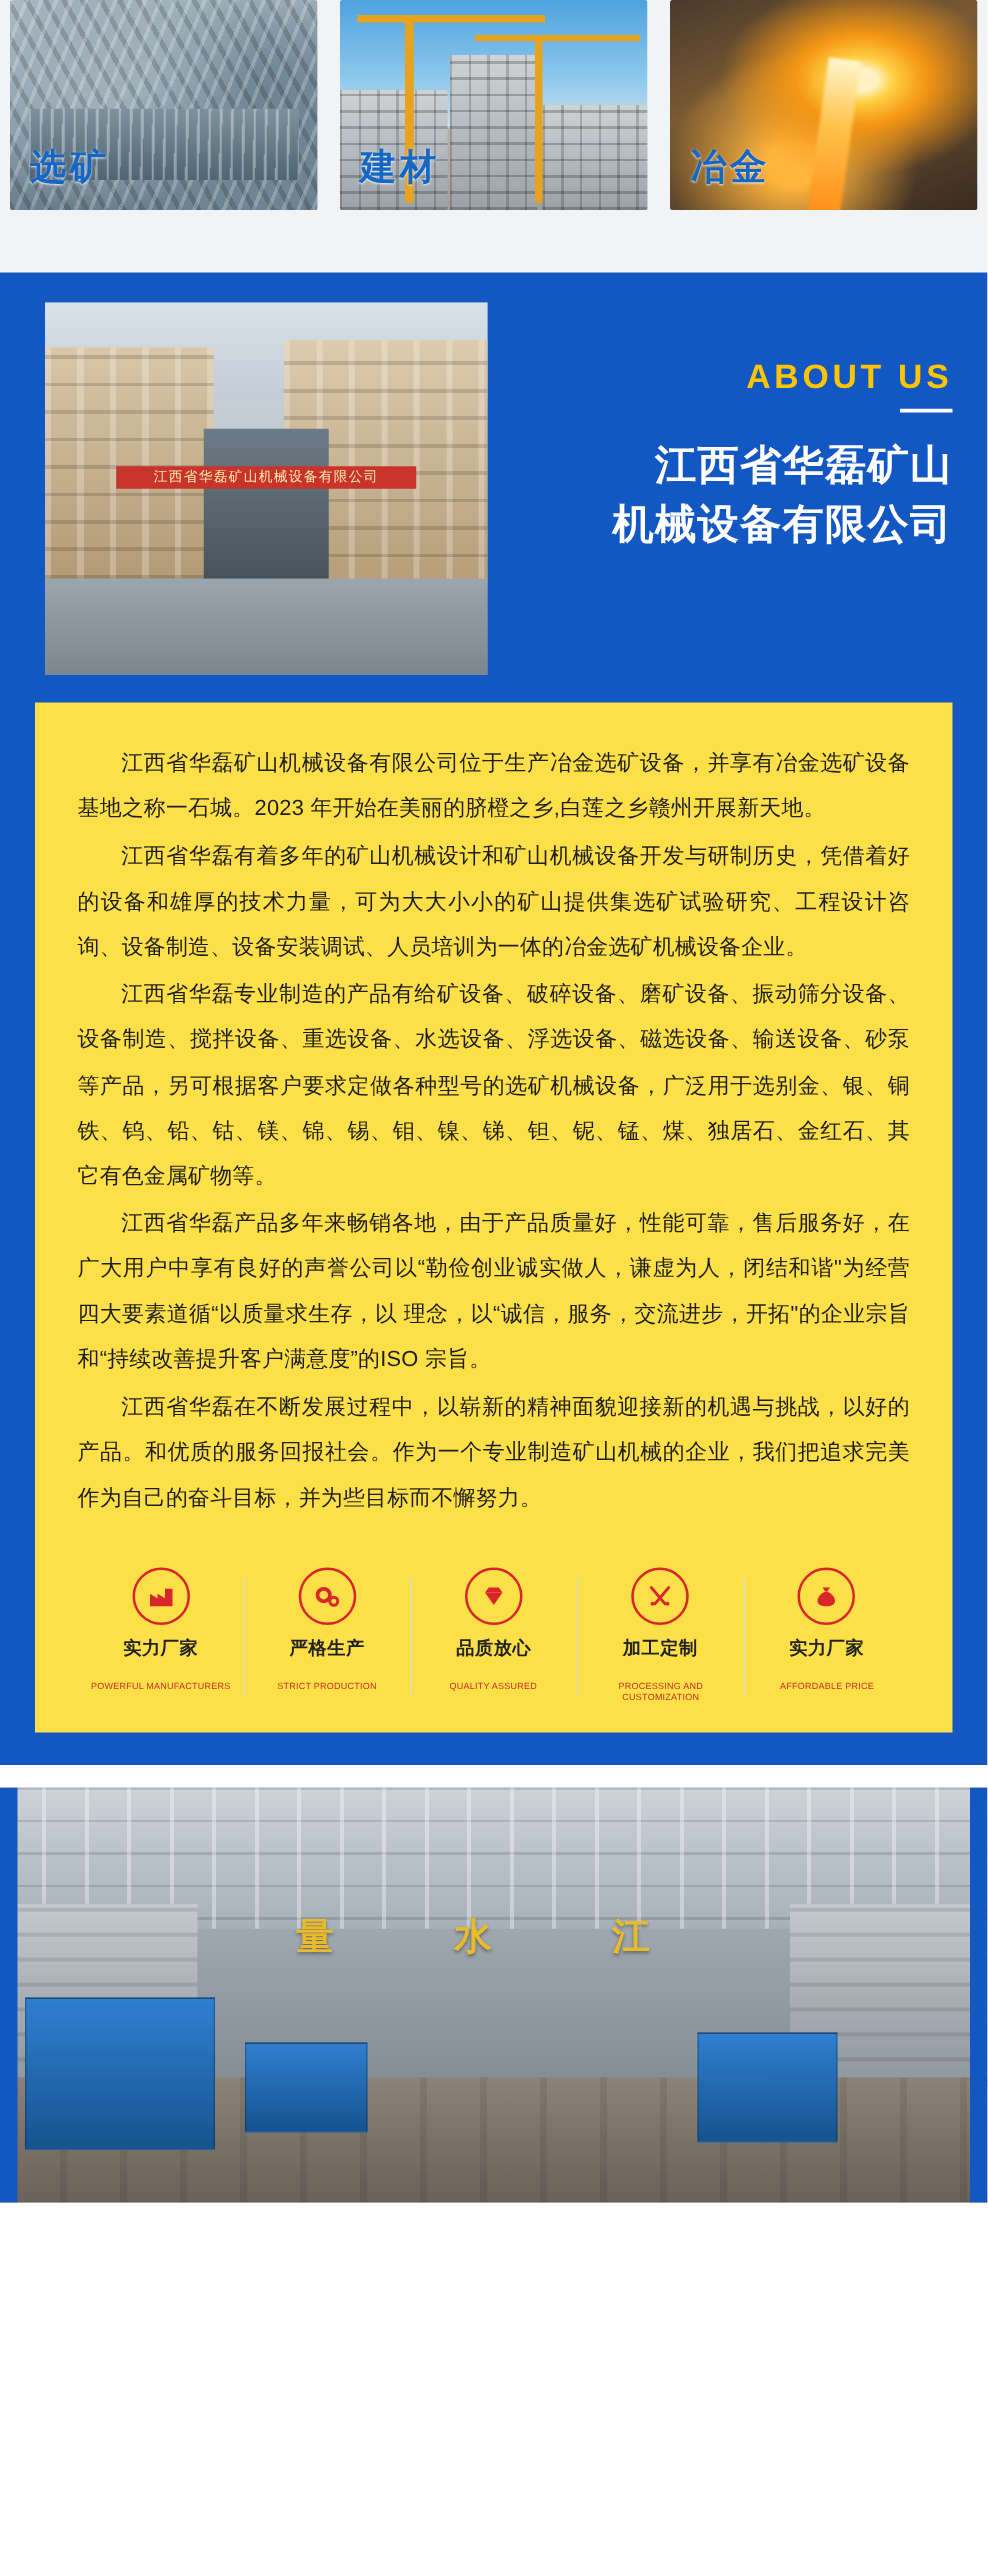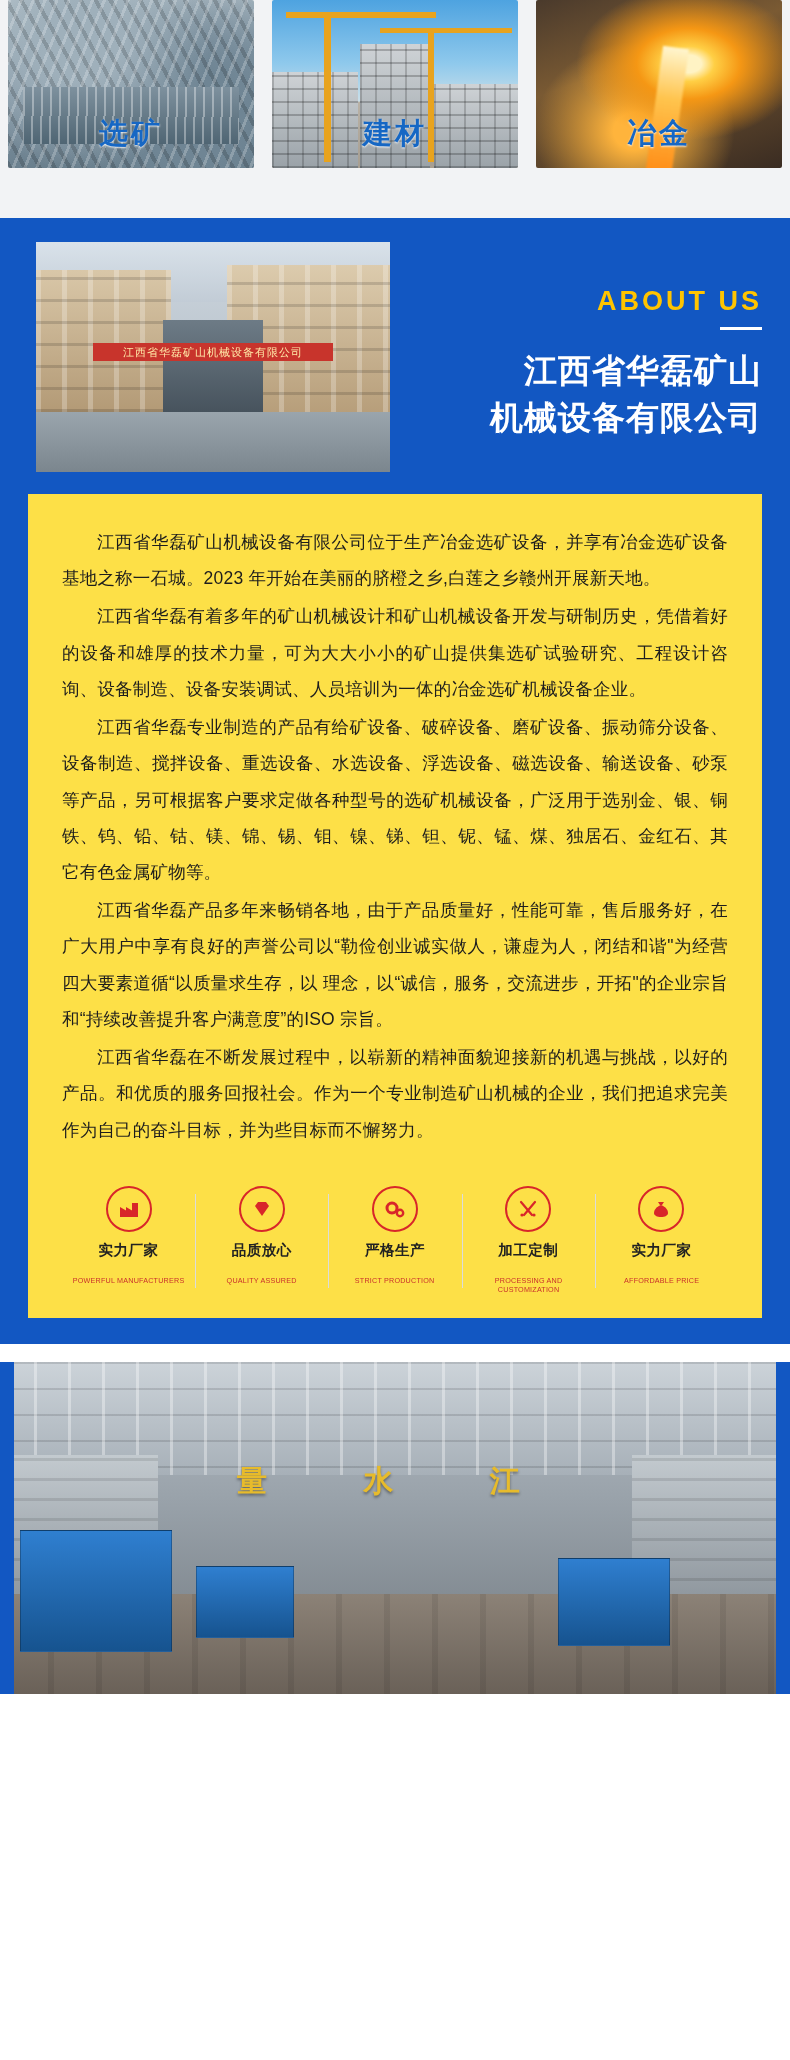--- a/index.html
+++ b/index.html
@@ -41,23 +41,22 @@
   .cat-img {
     width: 246px;
     height: 168px;
     overflow: hidden;
     position: relative;
     border-radius: 2px;
   }
   .cat-label {
     position: absolute;
     bottom: 64px;
-    left: 0;
+    left: 16px;
     right: 0;
-    text-align: center;
     font-size: 29px;
     font-weight: bold;
     color: #1a5fb4;
     letter-spacing: 3px;
     text-shadow: 0 1px 2px rgba(255,255,255,.9);
   }
   .cat-card.c1 .cat-label { color: #1667c4; }
   .cat-card.c2 .cat-label { color: #1667c4; }
   .cat-card.c3 .cat-label { color: #1667c4; }
 
@@ -131,21 +130,21 @@
     box-sizing: border-box;
   }
   .about-head {
     display: flex;
     padding: 0 28px 0 36px;
     box-sizing: border-box;
     align-items: flex-start;
   }
   .factory-photo {
     width: 354px;
-    height: 230px;
+    height: 298px;
     flex: 0 0 354px;
     position: relative;
     overflow: hidden;
     background: linear-gradient(180deg,#cfd8e0 0%, #b9c3cc 55%, #8e9aa4 100%);
   }
   .factory-photo .sky {
     position: absolute; left:0; top:0; width:100%; height:26%;
     background: linear-gradient(180deg,#d9e2ea,#c2ccd6);
   }
   .factory-photo .blockL {
@@ -406,38 +405,38 @@
             <svg width="22" height="20" viewBox="0 0 22 20" fill="none" stroke="#d8262a" stroke-width="1.8">
               <path d="M2 18V8l6 3.5V8l6 3.5V4h6v14z" fill="#d8262a" stroke="none"></path>
             </svg>
           </div>
           <div class="feat-cn">实力厂家</div>
           <div class="feat-en">POWERFUL MANUFACTURERS</div>
         </div>
 
         <div class="feature">
           <div class="feat-circle">
+            <svg width="24" height="20" viewBox="0 0 24 20">
+              <circle cx="9" cy="9" r="5" fill="none" stroke="#d8262a" stroke-width="3"></circle>
+              <circle cx="17" cy="14" r="3.2" fill="none" stroke="#d8262a" stroke-width="2.4"></circle>
+            </svg>
+          </div>
+          <div class="feat-cn">严格生产</div>
+          <div class="feat-en">STRICT PRODUCTION</div>
+        </div>
+
+        <div class="feature">
+          <div class="feat-circle">
             <svg width="22" height="20" viewBox="0 0 22 20">
               <path d="M4 7h14l-7 10z" fill="#d8262a"></path>
               <path d="M4 7l3-4h8l3 4z" fill="#d8262a"></path>
             </svg>
           </div>
           <div class="feat-cn">品质放心</div>
           <div class="feat-en">QUALITY ASSURED</div>
-        </div>
-
-        <div class="feature">
-          <div class="feat-circle">
-            <svg width="24" height="20" viewBox="0 0 24 20">
-              <circle cx="9" cy="9" r="5" fill="none" stroke="#d8262a" stroke-width="3"></circle>
-              <circle cx="17" cy="14" r="3.2" fill="none" stroke="#d8262a" stroke-width="2.4"></circle>
-            </svg>
-          </div>
-          <div class="feat-cn">严格生产</div>
-          <div class="feat-en">STRICT PRODUCTION</div>
         </div>
 
         <div class="feature">
           <div class="feat-circle">
             <svg width="22" height="20" viewBox="0 0 22 20" stroke="#d8262a" stroke-width="2.2" fill="none" stroke-linecap="round">
               <path d="M4 3l11 13"></path>
               <path d="M18 3L7 16"></path>
               <circle cx="17" cy="16" r="1.6" fill="#d8262a" stroke="none"></circle>
               <circle cx="5" cy="16" r="1.6" fill="#d8262a" stroke="none"></circle>
             </svg>

